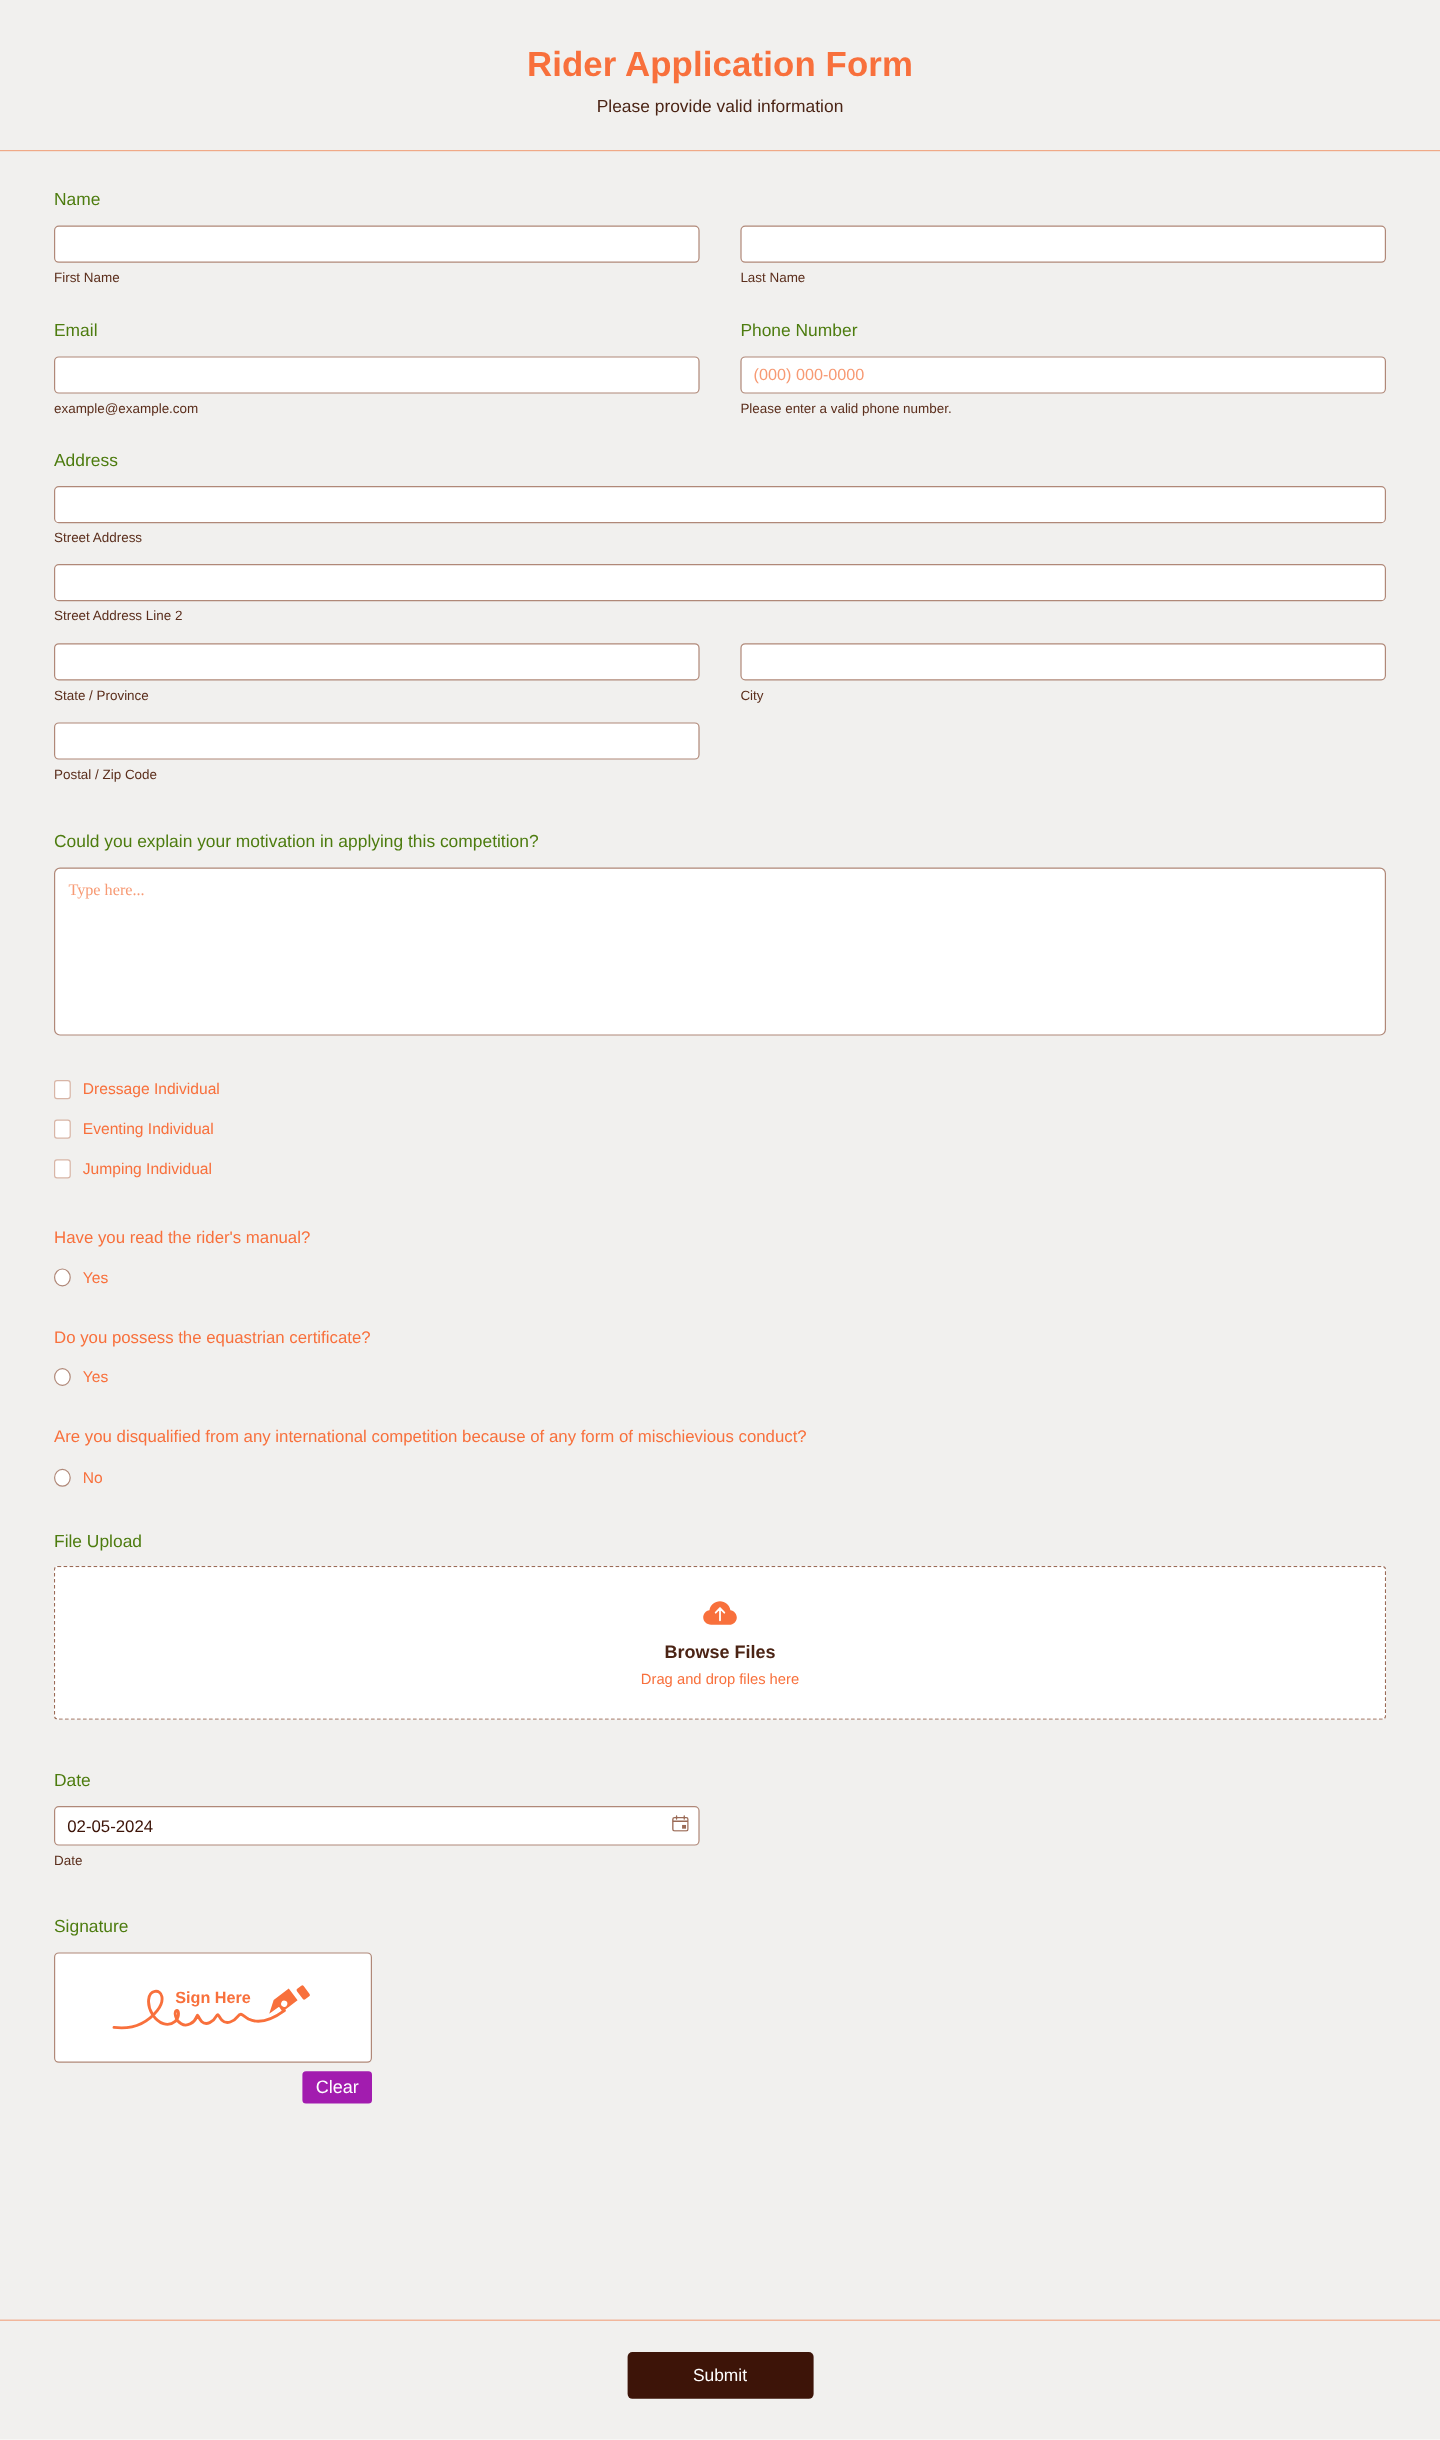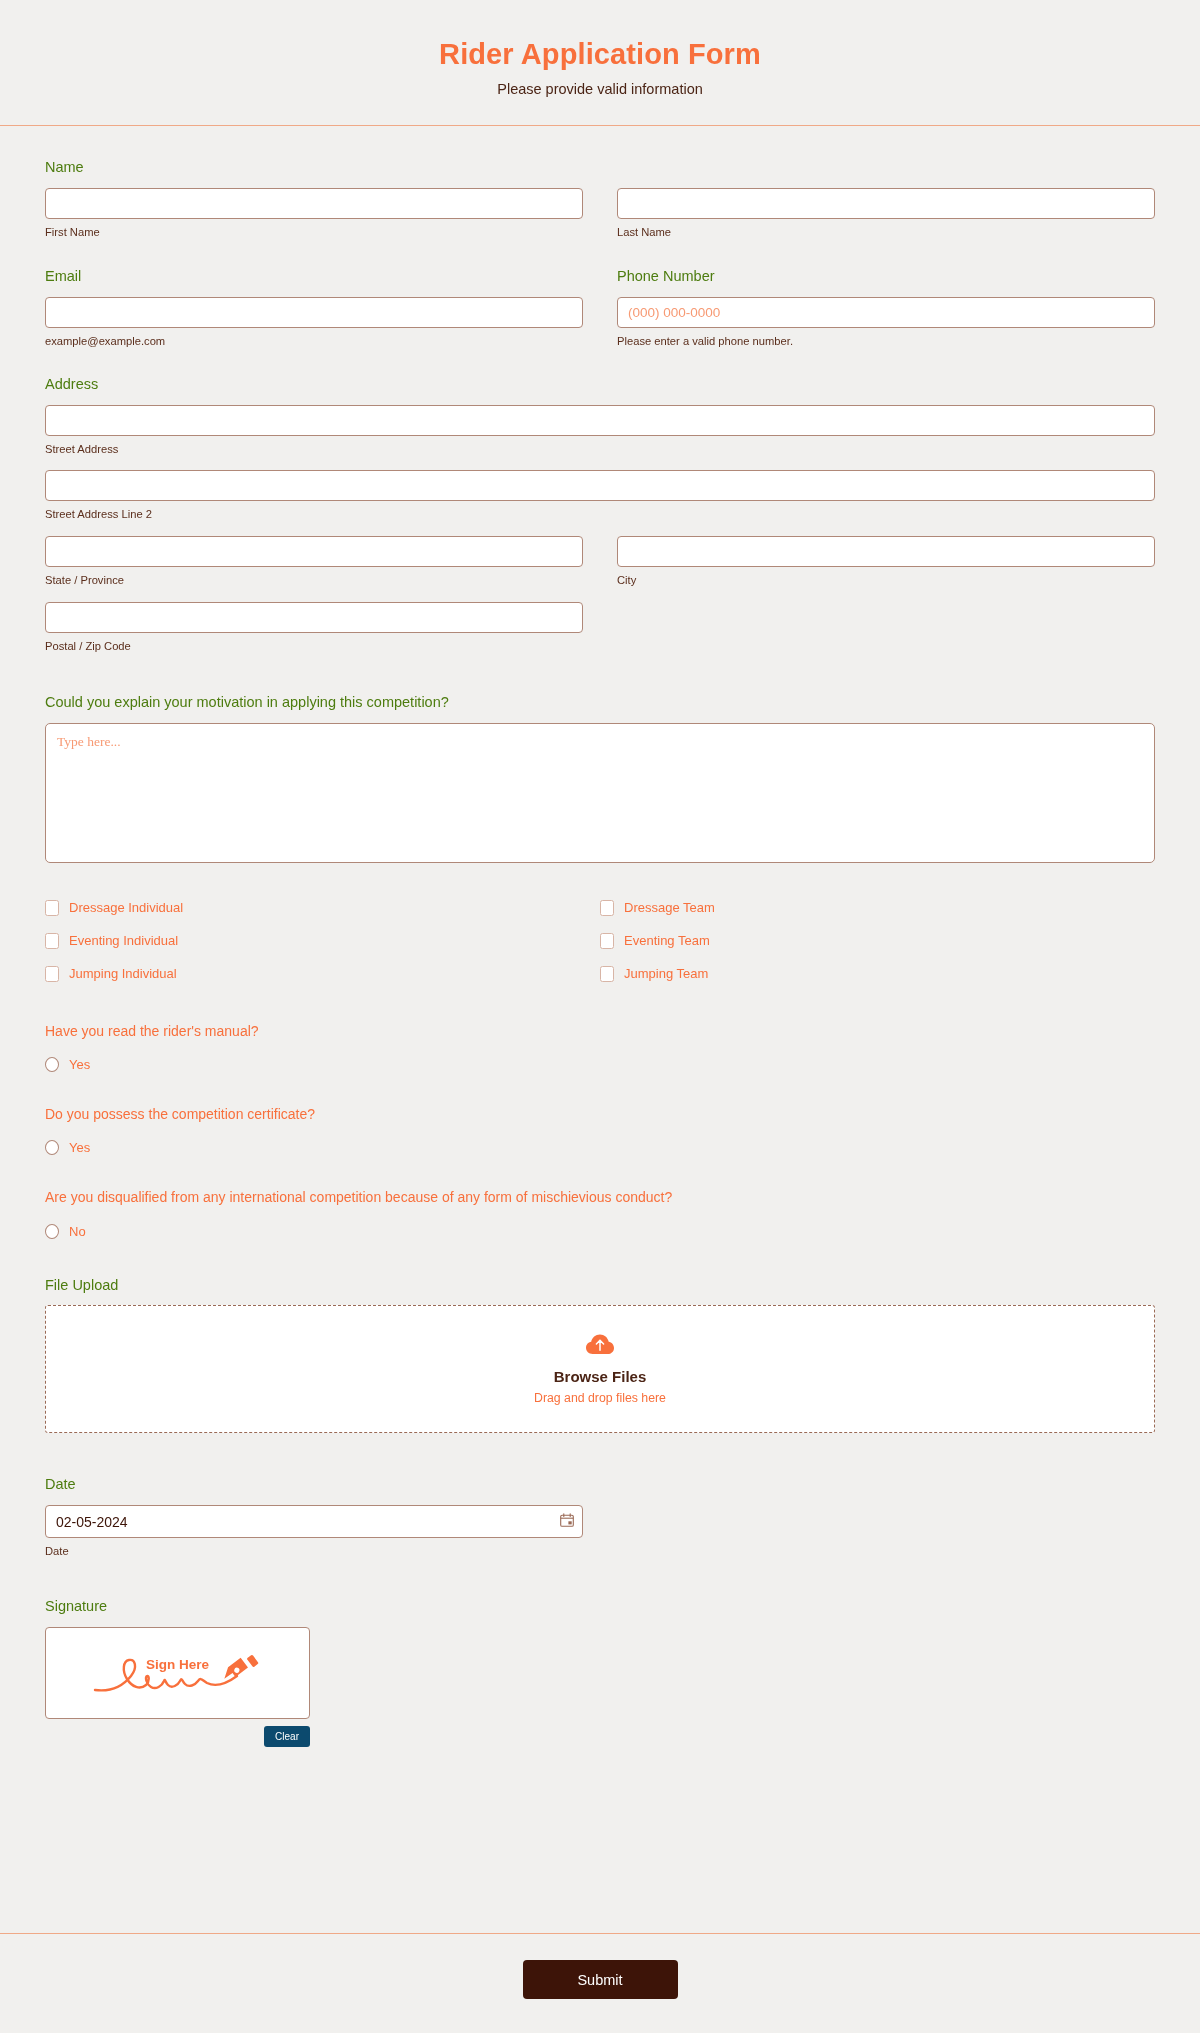--- a/index.html
+++ b/index.html
@@ -205,26 +205,26 @@
     color: #f8703c;
     white-space: nowrap;
     z-index: 2;
   }
   .clear-row {
     display: flex;
     justify-content: flex-end;
     margin-top: 7px;
   }
   .clear-btn {
-    background: #0c4a6e;
+    background: #a21caf;
     color: #ffffff;
     border: none;
     border-radius: 3px;
     font-family: "Liberation Sans", sans-serif;
-    font-size: 10px;
+    font-size: 15px;
     padding: 4px 11px;
     cursor: pointer;
     line-height: 1.3;
   }
 
   
   .form-footer {
     border-top: 1.5px solid #f0a987;
     padding: 26px 0 34px 0;
     display: flex;
@@ -336,47 +336,33 @@
           </div>
           <div class="choice-item">
             <span class="cb-box"></span>
             <span class="choice-text">Eventing Individual</span>
           </div>
           <div class="choice-item">
             <span class="cb-box"></span>
             <span class="choice-text">Jumping Individual</span>
           </div>
         </div>
-        <div class="choice-col">
-          <div class="choice-item">
-            <span class="cb-box"></span>
-            <span class="choice-text">Dressage Team</span>
-          </div>
-          <div class="choice-item">
-            <span class="cb-box"></span>
-            <span class="choice-text">Eventing Team</span>
-          </div>
-          <div class="choice-item">
-            <span class="cb-box"></span>
-            <span class="choice-text">Jumping Team</span>
-          </div>
-        </div>
       </div>
     </div>
 
     <div class="radio-block">
       <div class="choice-label">Have you read the rider's manual?</div>
       <div class="choice-item">
         <span class="rd-box"></span>
         <span class="choice-text">Yes</span>
       </div>
     </div>
 
     <div class="radio-block">
-      <div class="choice-label">Do you possess the competition certificate?</div>
+      <div class="choice-label">Do you possess the equastrian certificate?</div>
       <div class="choice-item">
         <span class="rd-box"></span>
         <span class="choice-text">Yes</span>
       </div>
     </div>
 
     <div class="radio-block" style="margin-bottom:34px;">
       <div class="choice-label">Are you disqualified from any international competition because of any form of mischievious conduct?</div>
       <div class="choice-item">
         <span class="rd-box"></span>

